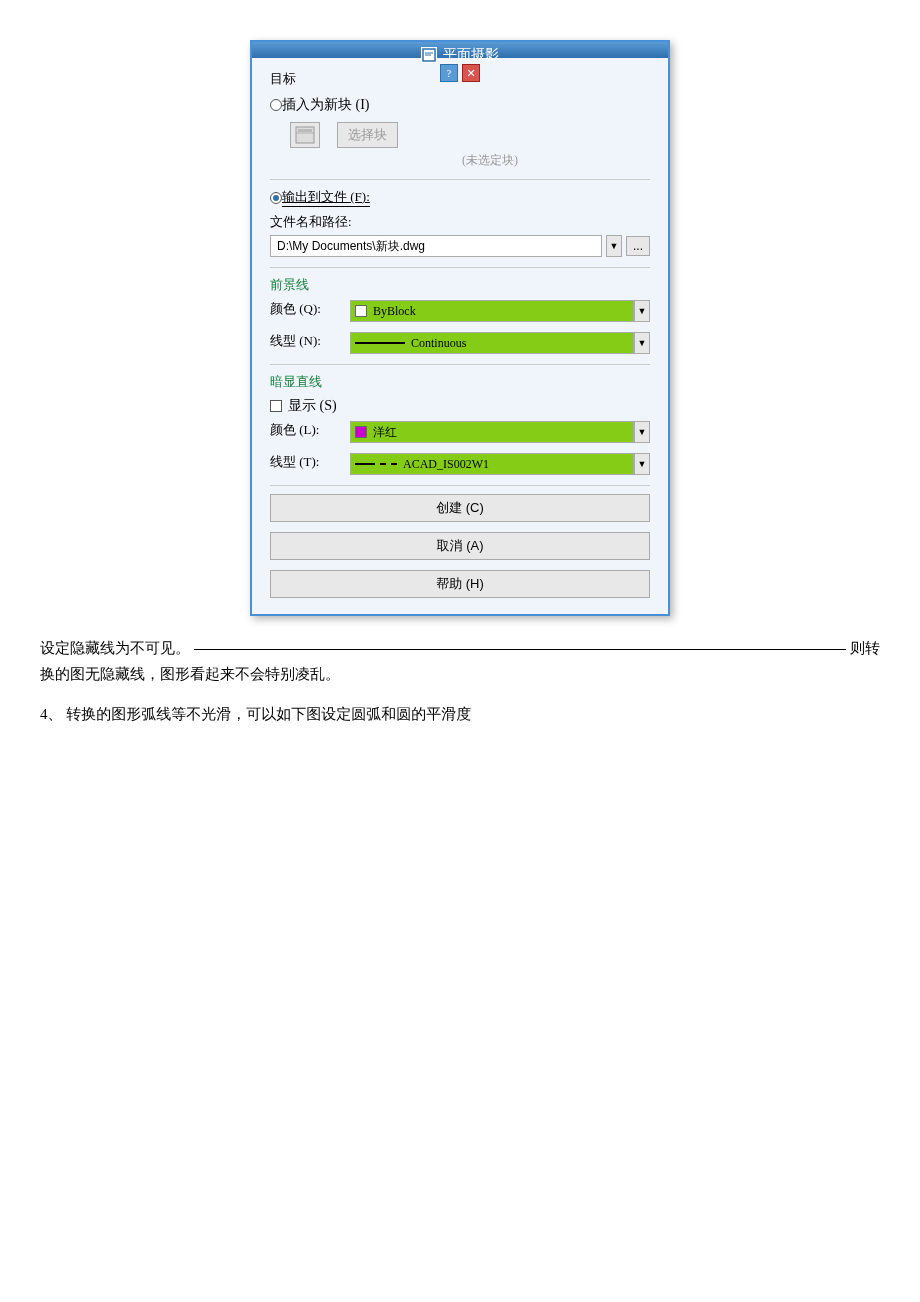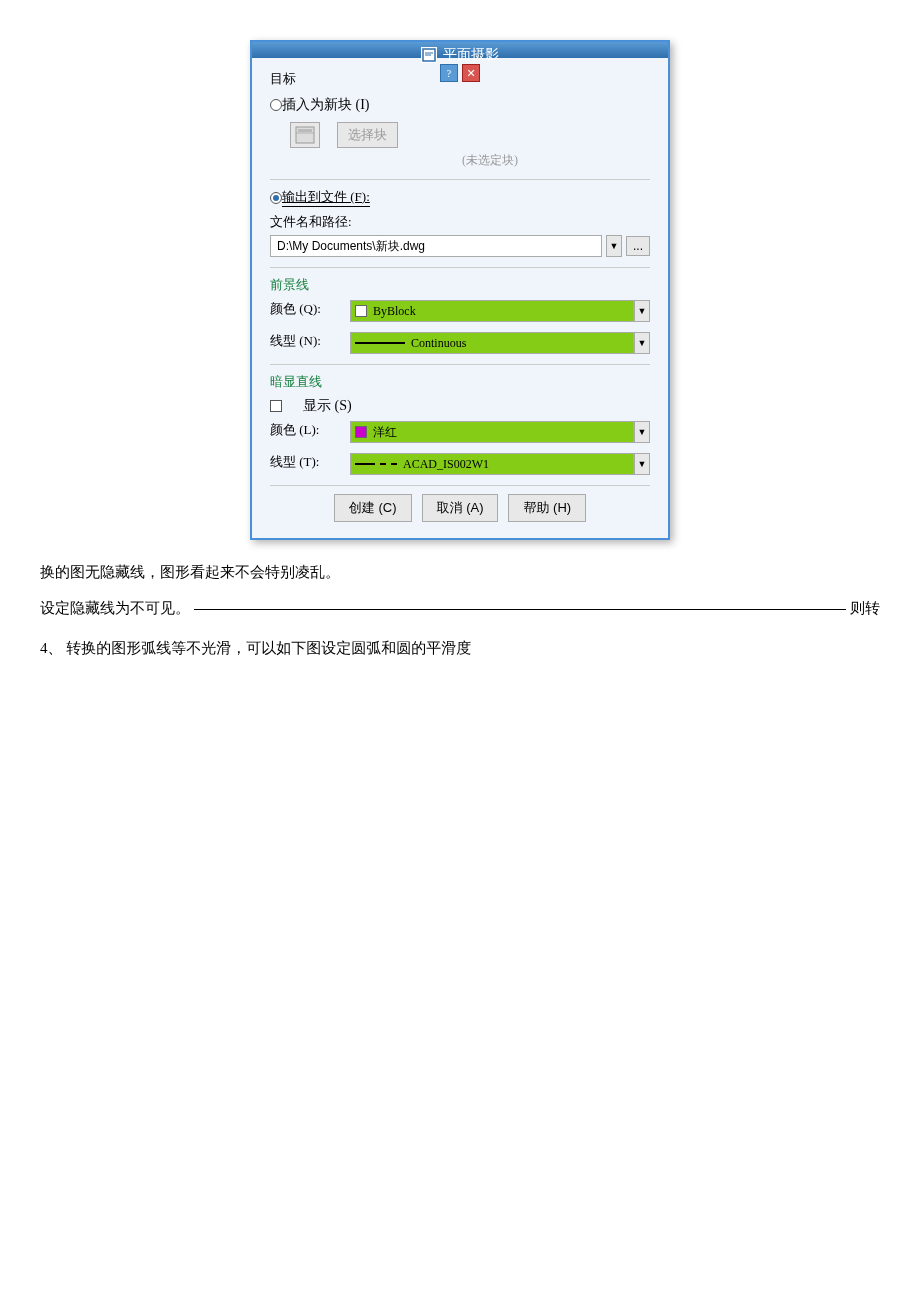--- a/index.html
+++ b/index.html
@@ -249,39 +249,40 @@
       display: inline-block;
       width: 50px;
       height: 2px;
       background: #000;
       vertical-align: middle;
     }
 
     .checkbox-row {
       display: flex;
       align-items: center;
-      gap: 21px;
+      gap: 6px;
       margin-bottom: 6px;
     }
 
     
     .line-dash-preview {
       display: flex;
       align-items: center;
       gap: 2px;
     }
 
     
     .dialog-footer {
       display: flex;
       justify-content: center;
       gap: 10px;
       padding: 8px 0 4px 0;
       border-top: 1px solid #ccc;
       margin-top: 8px;
+      flex-direction: column;
     }
 
     .footer-btn {
       border: 1px solid #aaa;
       background: #e8e8e8;
       padding: 4px 14px;
       font-size: 13px;
       cursor: pointer;
       min-width: 60px;
       text-align: center;
@@ -471,27 +472,27 @@
         <div class="dialog-footer">
           <button class="footer-btn">创建 (C)</button>
           <button class="footer-btn">取消 (A)</button>
           <button class="footer-btn">帮助 (H)</button>
         </div>
       </div>
     </div>
   </div>
 
   <div style="margin-top: 6px;">
-    <div class="page-text" style="display:block; margin-top:0;">
-      <span>换的图无隐藏线，图形看起来不会特别凌乱。</span>
-    </div>
     <div class="page-text">
       <span>设定隐藏线为不可见。</span>
       <span class="underline-line"></span>
       <span>则转</span>
     </div>
+    <div class="page-text" style="display:block; margin-top:0;">
+      <span>换的图无隐藏线，图形看起来不会特别凌乱。</span>
+    </div>
   </div>
 
   <div class="page-para">
     <span>4、</span>
     <span>    转换的图形弧线等不光滑，可以如下图设定圆弧和圆的平滑度</span>
   </div>
 </div>
 
 </body></html>

